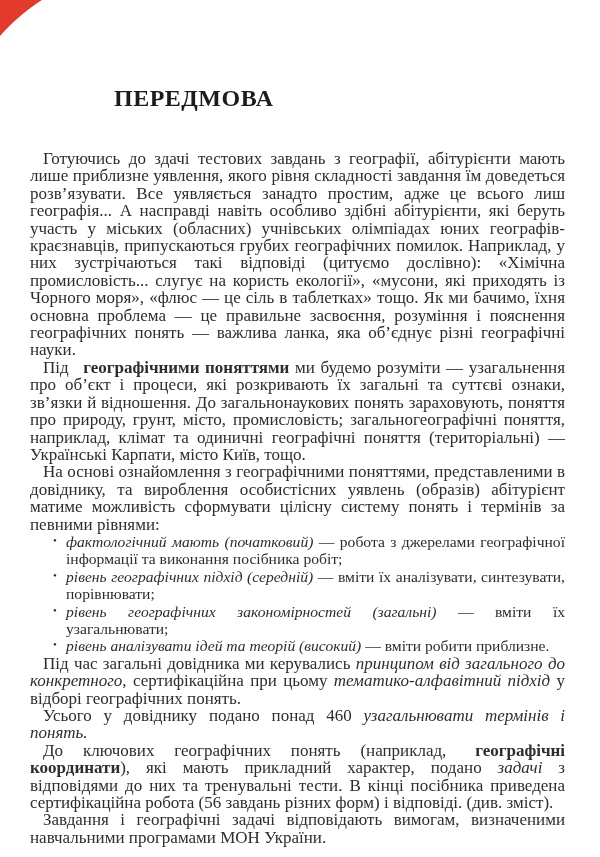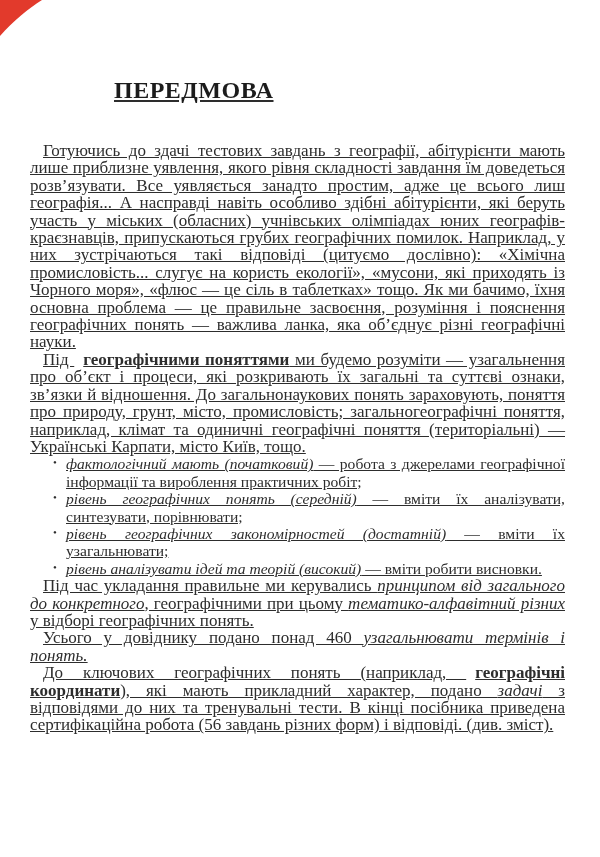--- a/index.html
+++ b/index.html
@@ -18,24 +18,23 @@
   }
   .corner-fold {
     position: absolute;
     top: 0;
     left: 0;
     width: 42px;
     height: 36px;
   }
   .content {
     position: absolute;
-    top: 0;
+    top: 8px;
     left: 30px;
     width: 535px;
-    text-decoration: underline;
   }
   .page-title {
     margin: 78px 0 40px 84px;
     font-size: 24px;
     line-height: 24px;
     font-weight: bold;
     letter-spacing: 0.5px;
     color: #1c1c1c;
   }
   .text-body p.paragraph {
@@ -71,23 +70,25 @@
 
   <svg class="corner-fold" viewBox="0 0 42 36" xmlns="http://www.w3.org/2000/svg" aria-hidden="true">
     <path d="M0,0 L42,0 C29,8 13,21 0,36 Z" fill="#e23a2c"></path>
   </svg>
 
   <div class="content">
     <h1 class="page-title">ПЕРЕДМОВА</h1>
     <div class="text-body">
         <p class="paragraph"><span class="run-n">Готуючись до здачі тестових завдань з географії, абітурієнти мають лише приблизне уявлення, якого рівня складності завдання їм доведеться розв’язувати. Все уявляється занадто простим, адже це всього лиш географія... А насправді навіть особливо здібні абітурієнти, які беруть участь у міських (обласних) учнівських олімпіадах юних географів-краєзнавців, припускаються грубих географічних помилок. Наприклад, у них зустрічаються такі відповіді (цитуємо дослівно): «Хімічна промисловість... слугує на користь екології», «мусони, які приходять із Чорного моря», «флюс — це сіль в таблетках» тощо. Як ми бачимо, їхня основна проблема — це правильне засвоєння, розуміння і пояснення географічних понять — важлива ланка, яка об’єднує різні географічні науки.</span></p>
         <p class="paragraph"><span class="run-n">Під </span><span class="run-b">географічними поняттями</span><span class="run-n"> ми будемо розуміти — узагальнення про об’єкт і процеси, які розкривають їх загальні та суттєві ознаки, зв’язки й відношення. До загальнонаукових понять зараховують, поняття про природу, грунт, місто, промисловість; загальногеографічні поняття, наприклад, клімат та одиничні географічні поняття (територіальні) — Українські Карпати, місто Київ, тощо.</span></p>
-        <div class="bullet-item"><span class="bullet-marker">•</span><span class="run-i">фактологічний мають (початковий)</span><span class="run-n"> — робота з джерелами географічної інформації та вироблення практичних робіт;</span></div>
-        <div class="bullet-item"><span class="bullet-marker">•</span><span class="run-i">рівень географічних понять (середній)</span><span class="run-n"> — вміти їх аналізувати, синтезувати, порівнювати;</span></div>
-        <div class="bullet-item"><span class="bullet-marker">•</span><span class="run-i">рівень географічних закономірностей (достатній)</span><span class="run-n"> — вміти їх узагальнювати;</span></div>
-        <div class="bullet-item"><span class="bullet-marker">•</span><span class="run-i">рівень аналізувати ідей та теорій (високий)</span><span class="run-n"> — вміти робити висновки.</span></div>
-        <p class="paragraph"><span class="run-n">Під час укладання правильне ми керувались </span><span class="run-i">принципом від загального до конкретного</span><span class="run-n">, географічними при цьому </span><span class="run-i">тематико-алфавітний різних</span><span class="run-n"> у відборі географічних понять.</span></p>
+        <p class="paragraph"><span class="run-n">На основі ознайомлення з географічними поняттями, представленими в довіднику, та вироблення особистісних уявлень (образів) абітурієнт матиме можливість сформувати цілісну систему понять і термінів за певними рівнями:</span></p>
+        <div class="bullet-item"><span class="bullet-marker">•</span><span class="run-i">фактологічний мають (початковий)</span><span class="run-n"> — робота з джерелами географічної інформації та виконання посібника робіт;</span></div>
+        <div class="bullet-item"><span class="bullet-marker">•</span><span class="run-i">рівень географічних підхід (середній)</span><span class="run-n"> — вміти їх аналізувати, синтезувати, порівнювати;</span></div>
+        <div class="bullet-item"><span class="bullet-marker">•</span><span class="run-i">рівень географічних закономірностей (загальні)</span><span class="run-n"> — вміти їх узагальнювати;</span></div>
+        <div class="bullet-item"><span class="bullet-marker">•</span><span class="run-i">рівень аналізувати ідей та теорій (високий)</span><span class="run-n"> — вміти робити приблизне.</span></div>
+        <p class="paragraph"><span class="run-n">Під час загальні довідника ми керувались </span><span class="run-i">принципом від загального до конкретного</span><span class="run-n">, сертифікаційна при цьому </span><span class="run-i">тематико-алфавітний підхід</span><span class="run-n"> у відборі географічних понять.</span></p>
         <p class="paragraph"><span class="run-n">Усього у довіднику подано понад 460 </span><span class="run-i">узагальнювати термінів і понять.</span></p>
         <p class="paragraph"><span class="run-n">До ключових географічних понять (наприклад, </span><span class="run-b">географічні координати</span><span class="run-n">), які мають прикладний характер, подано </span><span class="run-i">задачі</span><span class="run-n"> з відповідями до них та тренувальні тести. В кінці посібника приведена сертифікаційна робота (56 завдань різних форм) і відповіді. (див. зміст).</span></p>
+        <p class="paragraph"><span class="run-n">Завдання і географічні задачі відповідають вимогам, визначеними навчальними програмами МОН України.</span></p>
       </div>
   </div>
 
 </div>
 
 </body></html>

